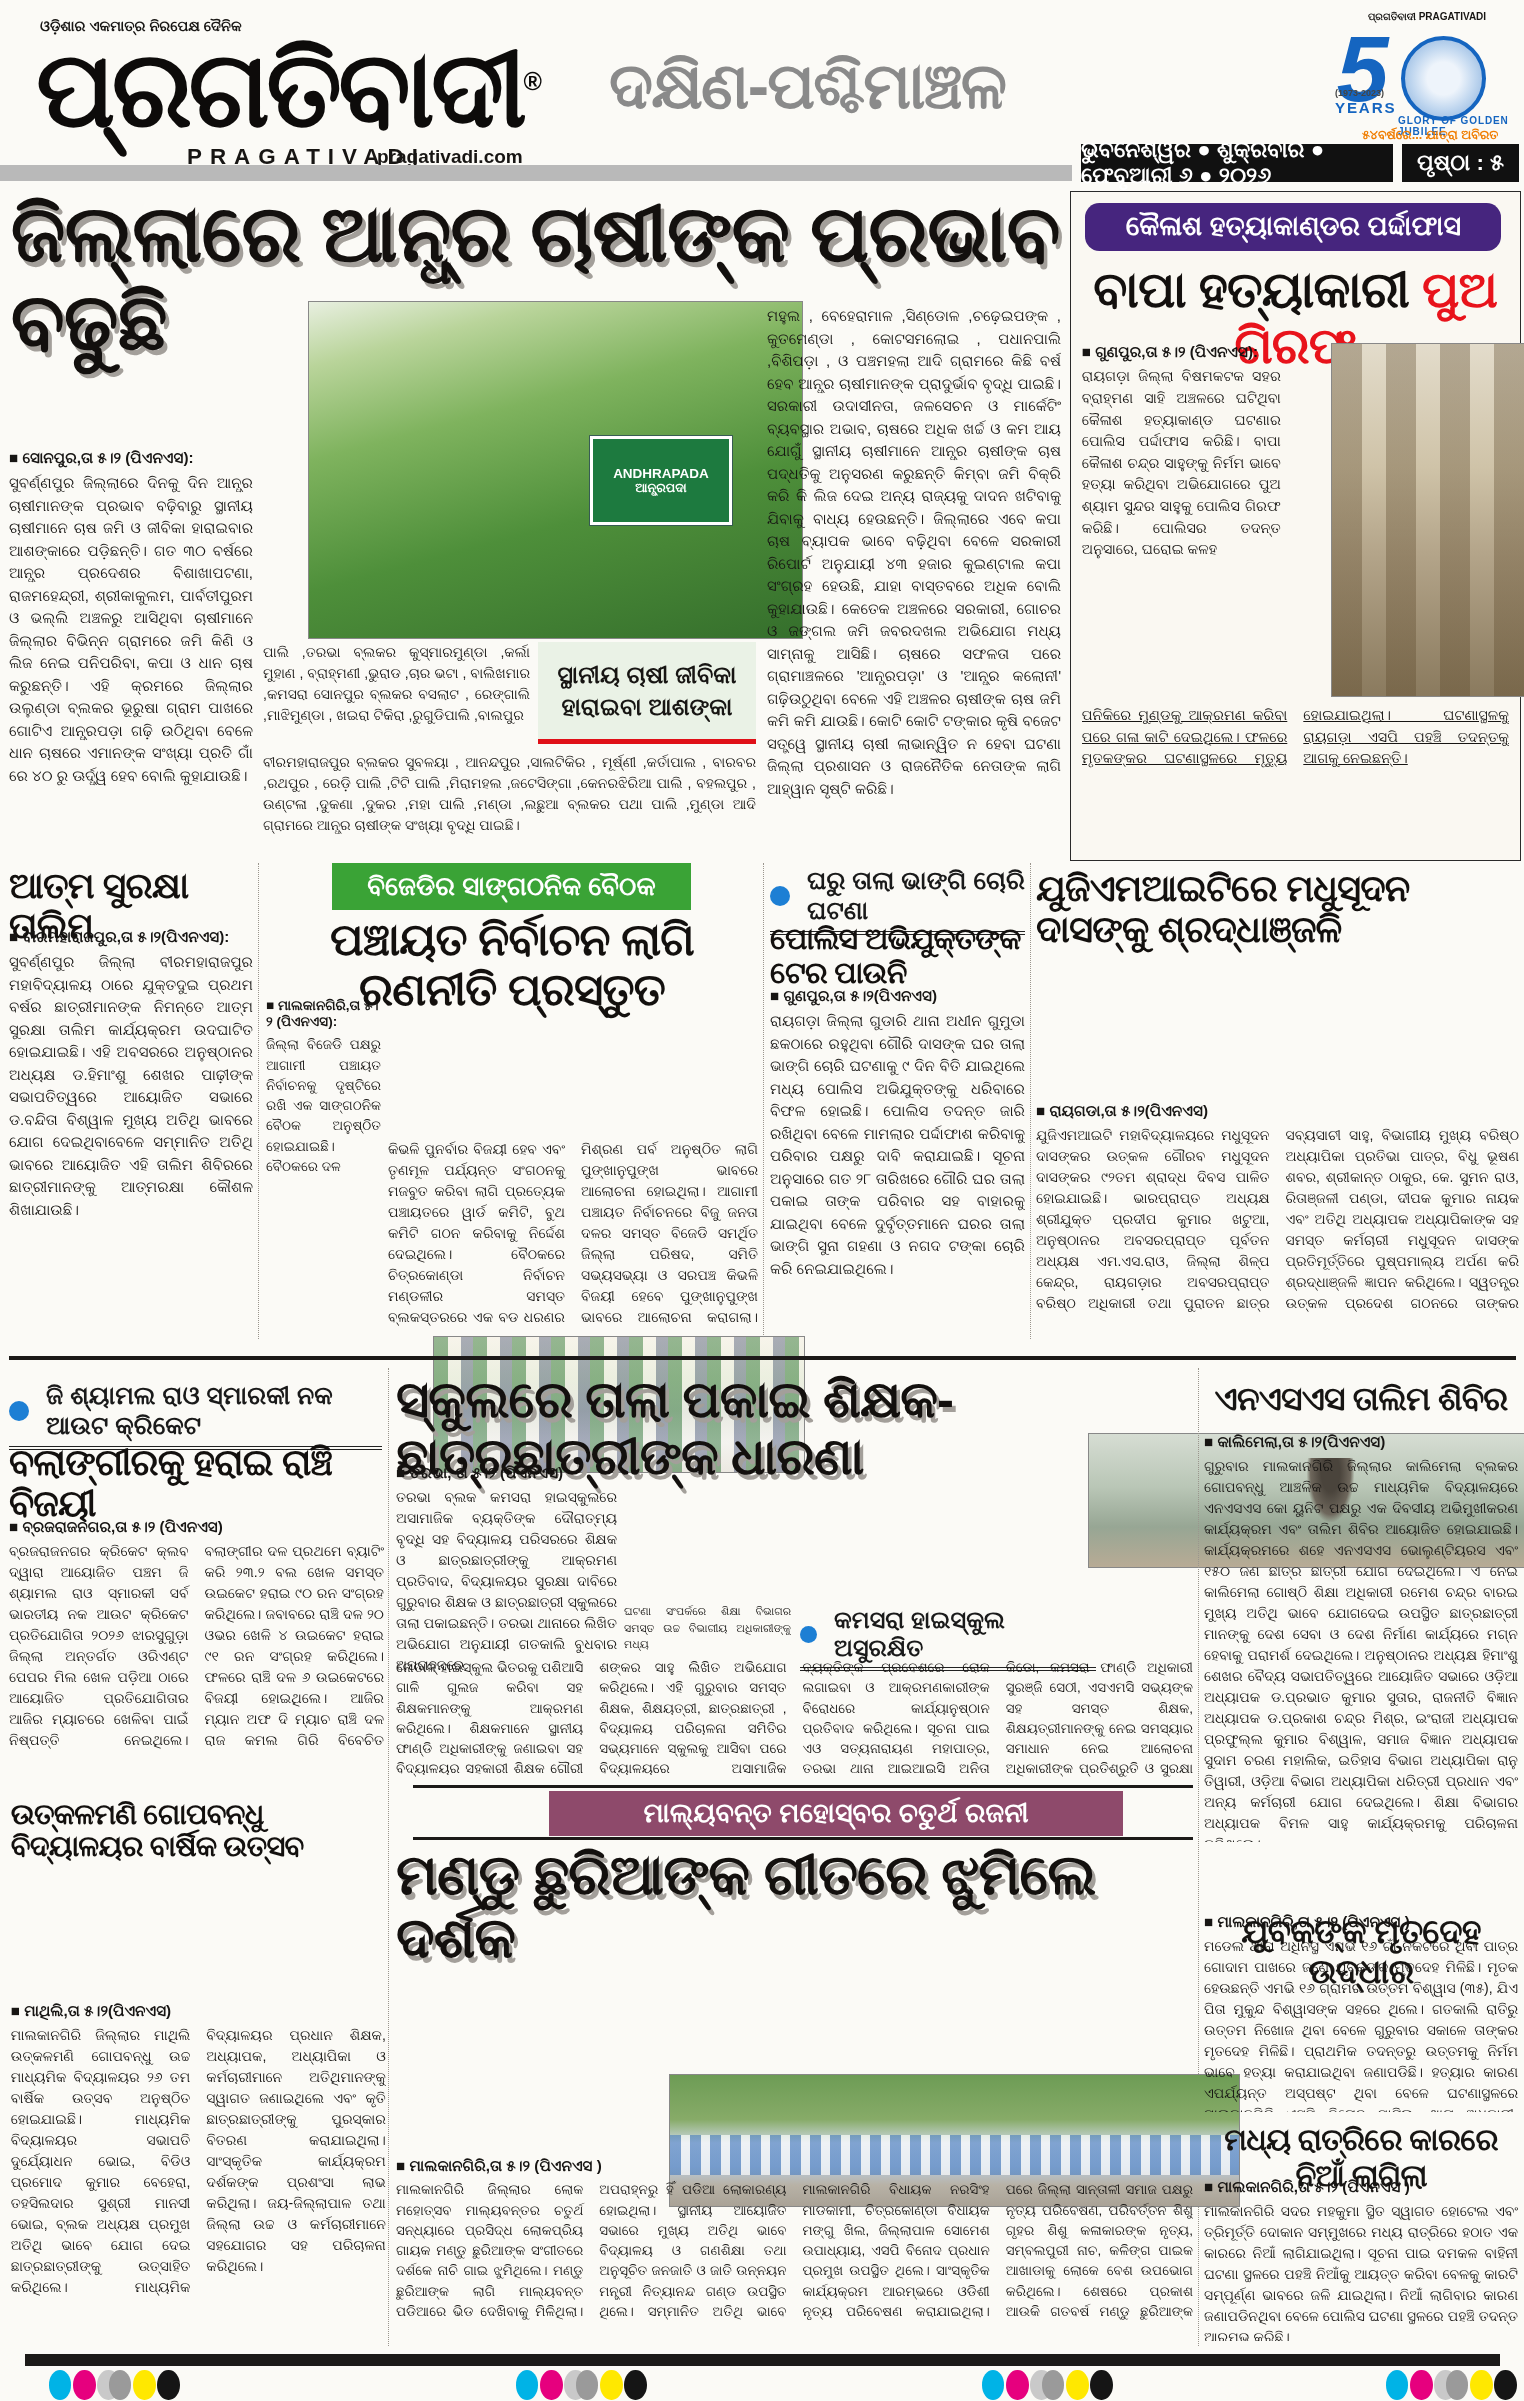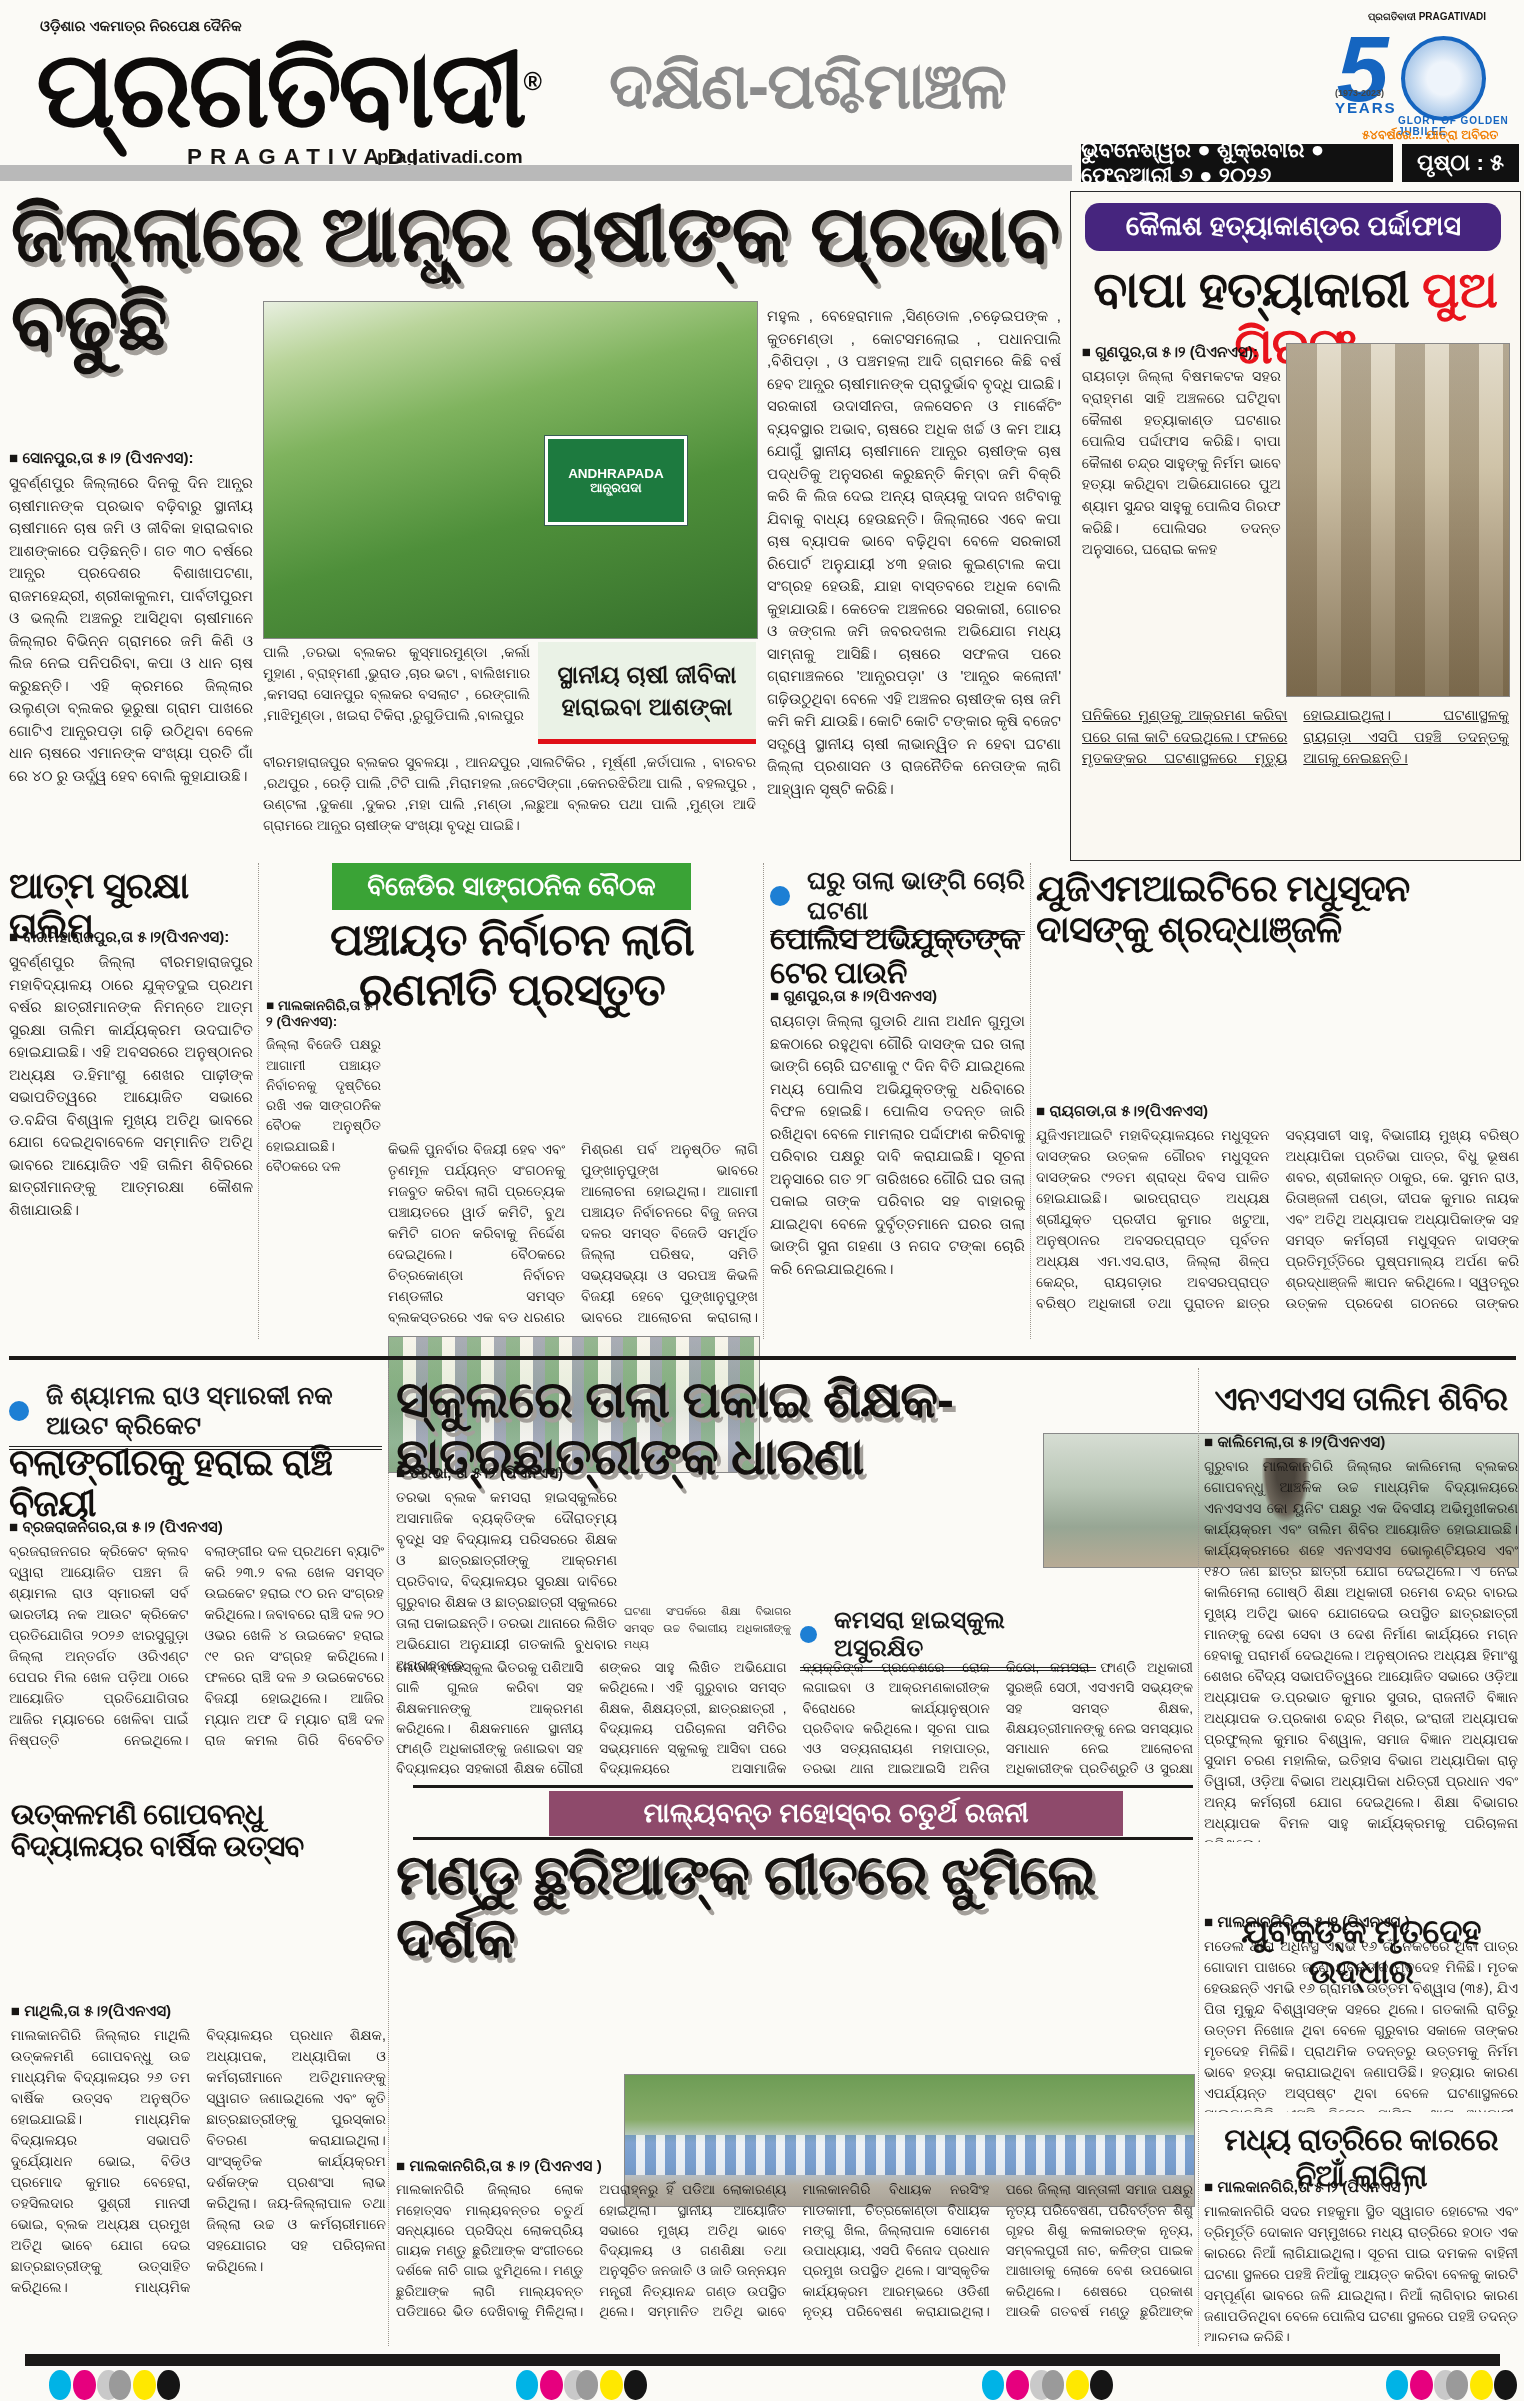--- a/index.html
+++ b/index.html
@@ -14,21 +14,21 @@
                 display:flex;align-items:center;justify-content:center;}
   .kicker-purple{background:#46257e;color:#fff;font-weight:bold;font-size:27px;border-radius:14.4px;
                  display:flex;align-items:center;justify-content:center;}
   .kicker-maroon{background:#8e4a6b;color:#fff;font-weight:bold;font-size:27px;
                  display:flex;align-items:center;justify-content:center;}
   .kicker-dotline{font-weight:900;font-size:25px;border-bottom:4.5px double #222;
                   padding-bottom:5.4px;display:flex;align-items:center;gap:17px;color:#1a1a1a;}
   .dot{width:20px;height:20px;border-radius:50%;background:#1d7fd4;flex:0 0 auto;}
   .vdiv{border-left:1.8px dotted #9a958d;width:0;}
   .hrule{background:#1c1a18;}
-  .photo{overflow:hidden;position:relative;border:0.9px solid #888;}
+  .photo{overflow:hidden;position:relative;border:0.9px solid #888;margin-left:45px;}
   .cols2{column-count:2;column-gap:16px;}
   .cols4{column-count:4;column-gap:16px;}
   .red{color:#e8131b;}
   
   .ph-foliage{background:linear-gradient(165deg,#e8efe0 0%,#b9d49a 14%,#7fb35e 34%,#4e8f3a 62%,#356f2c 100%);}
   .ph-police{background:linear-gradient(180deg,#e3dccb 0%,#cfc3a8 35%,#b3a489 60%,#8a7a5e 100%);}
   .ph-police:before{content:"";position:absolute;inset:0;
      background:repeating-linear-gradient(90deg,rgba(90,70,40,.35) 0 30.5px,rgba(0,0,0,0) 30.5px 54px);}
   .ph-group{background:linear-gradient(180deg,#efe9d6 0%,#d8dfc0 30%,#cfd3c2 55%,#e9e7df 78%,#d8d2c4 100%);}
   .ph-group:before{content:"";position:absolute;inset:0;

